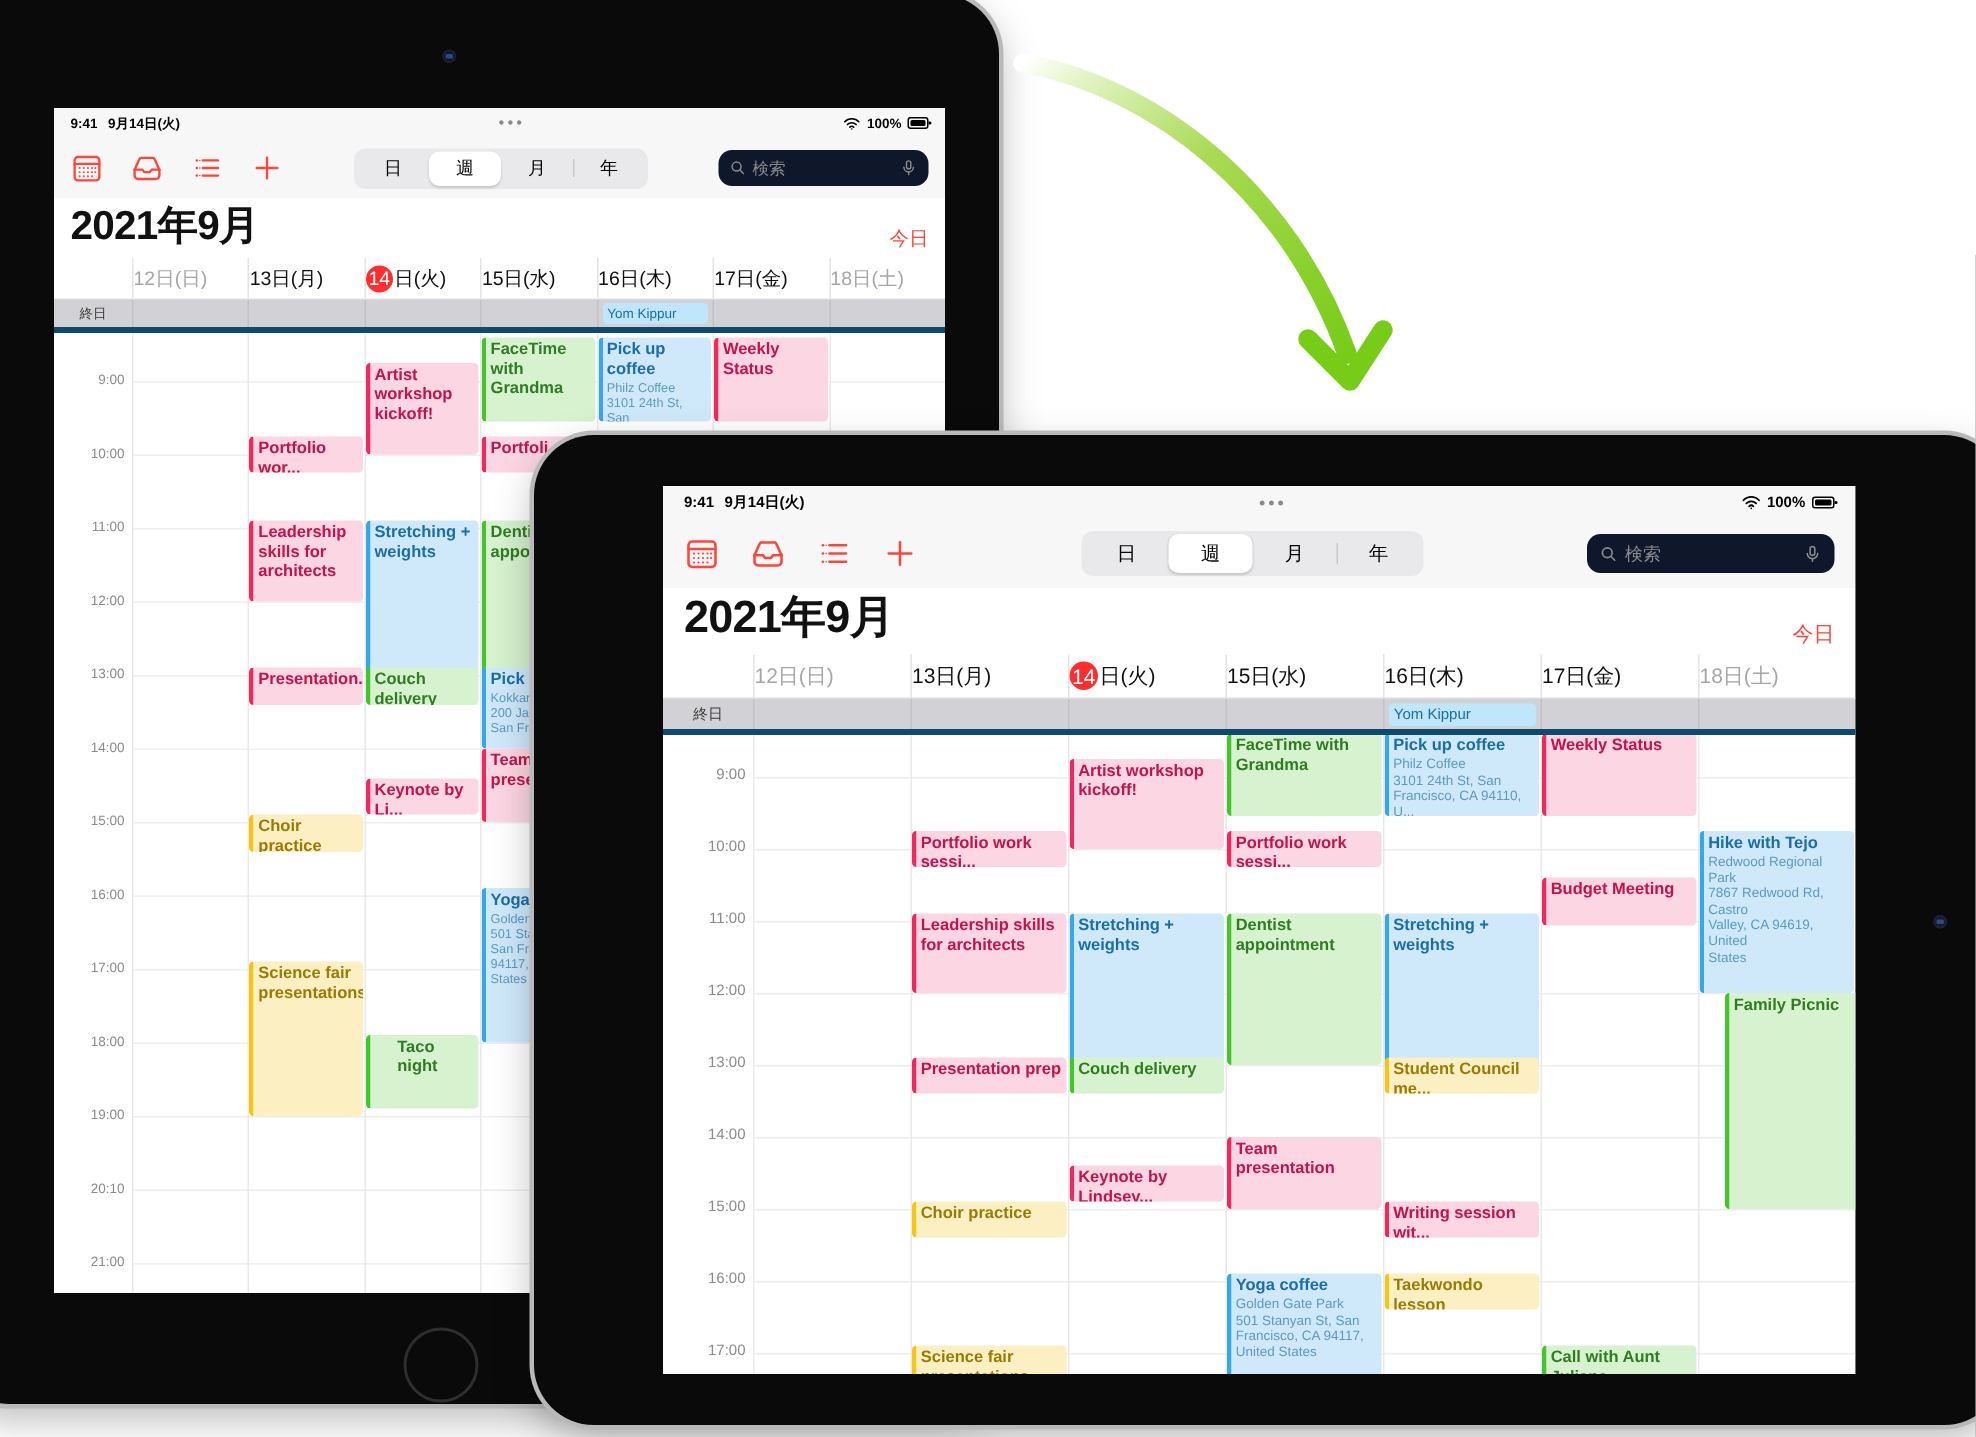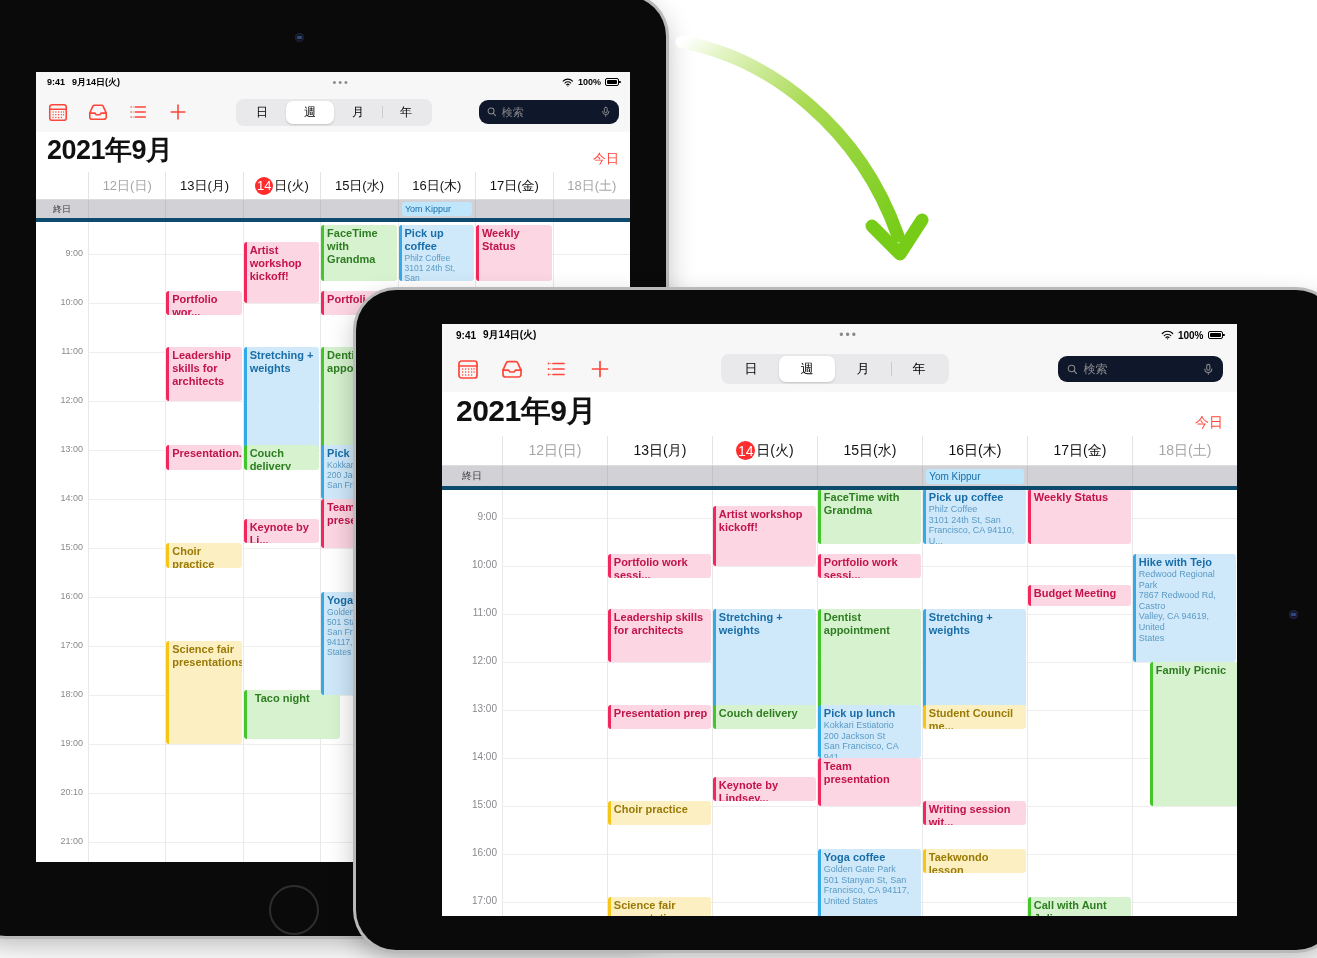--- a/index.html
+++ b/index.html
@@ -71,21 +71,21 @@
   .seg .sg.on { background:#fff; box-shadow:0 1px 2px rgba(0,0,0,.16); }
   .seg .sg.div::before{content:"";position:absolute;left:0;top:22%;height:56%;width:1px;background:#c9c9ce;}
   .search { background:#0f172a; border-radius:9px; display:flex; align-items:center; color:#8a8a8e; }
 
   .titlerow { display:flex; align-items:flex-end; justify-content:space-between; background:#fff; flex:0 0 auto; }
   .title { font-weight:bold; color:#111; letter-spacing:-0.5px; }
   .today { color:#ff453a; }
 
   .dayhdr { display:flex; background:#fff; border-bottom:1px solid #dcdcdc; flex:0 0 auto; }
   .dayhdr .tcol { flex:0 0 auto; }
-  .dayhdr .d { flex:1 1 0; text-align:center; color:#111; border-left:1px solid #e4e4e4; display:flex; align-items:center; justify-content:center;}
+  .dayhdr .d { flex:1 1 0; text-align:center; color:#111; border-left:1px solid #e4e4e4; display:flex; align-items:center; }
   .dayhdr .d.dim { color:#a6a6a6; }
   .pill { display:inline-flex; align-items:center; justify-content:center; background:#ff2d2d; color:#fff; border-radius:50%; }
 
   .allday { display:flex; background:#d2d2d6; border-bottom:4px solid #0c4a6e; flex:0 0 auto;}
   .allday .tcol { flex:0 0 auto; color:#3a3a3a; display:flex; align-items:center; justify-content:center;}
   .allday .c { flex:1 1 0; border-left:1px solid #c2c2c6; position:relative; display:flex; align-items:center;}
   .adevt { background:#bfe6fb; color:#1a6ea8; border-radius:3px; width:calc(100% - 6px); margin:0 3px; overflow:hidden; white-space:nowrap; }
 
   .gridwrap { position:relative; flex:1 1 auto; overflow:hidden; background:#fff; }
   .hours { position:absolute; inset:0; }
@@ -337,21 +337,21 @@
               </div>
               <div class="evt c-blue" style="left:207.85714285714286px;top:125.10000000000002px;width:75.42857142857143px;height:102.89999999999998px;padding:2px 2.8px;font-size:11px;">
        <span class="ttl">Stretching + weights</span>
               </div>
               <div class="evt c-green" style="left:207.85714285714286px;top:223.10000000000002px;width:75.42857142857143px;height:24.5px;padding:2px 2.8px;font-size:11px;">
        <span class="ttl">Couch delivery</span>
               </div>
               <div class="evt c-pink" style="left:207.85714285714286px;top:296.6px;width:75.42857142857143px;height:24.5px;padding:2px 2.8px;font-size:11px;">
        <span class="ttl">Keynote by Li...</span>
               </div>
-              <div class="evt c-green" style="left:207.85714285714286px;top:468.0999999999999px;width:96px;height:49px;padding:2px 8px;font-size:11px;">
+              <div class="evt c-green" style="left:207.85714285714286px;top:468.0999999999999px;width:75px;height:49px;padding:2px 18px;font-size:11px;">
        <span class="ttl">Taco night</span>
               </div>
               <div class="evt c-green" style="left:285.2857142857143px;top:2.6000000000000156px;width:75.42857142857143px;height:56.350000000000016px;padding:2px 2.8px;font-size:11px;">
        <span class="ttl">FaceTime with Grandma</span>
               </div>
               <div class="evt c-pink" style="left:285.2857142857143px;top:68.75px;width:75.42857142857143px;height:24.5px;padding:2px 2.8px;font-size:11px;">
        <span class="ttl">Portfoli</span>
               </div>
               <div class="evt c-green" style="left:285.2857142857143px;top:125.10000000000002px;width:75.42857142857143px;height:102.89999999999998px;padding:2px 2.8px;font-size:11px;">
        <span class="ttl">Dentist appoint</span>
@@ -613,24 +613,20 @@
               </div>
               <div class="evt c-green" style="left:376px;top:-0.799999999999983px;width:103px;height:55.20000000000002px;padding:2px 2.8px;font-size:11px;">
        <span class="ttl">FaceTime with Grandma</span>
               </div>
               <div class="evt c-pink" style="left:376px;top:64px;width:103px;height:24px;padding:2px 2.8px;font-size:11px;">
        <span class="ttl">Portfolio work sessi...</span>
               </div>
               <div class="evt c-green" style="left:376px;top:119.20000000000002px;width:103px;height:100.79999999999998px;padding:2px 2.8px;font-size:11px;">
        <span class="ttl">Dentist appointment</span>
               </div>
-              <div class="evt c-blue" style="left:376px;top:215.20000000000002px;width:103px;height:52.79999999999998px;padding:2px 2.8px;font-size:11px;">
-       <span class="ttl">Pick up lunch</span>
-                <span class="loc" style="font-size:9px;">Kokkari Estiatorio<br>200 Jackson St<br>San Francisco, CA  941...</span>
-              </div>
               <div class="evt c-pink" style="left:376px;top:268px;width:103px;height:48px;padding:2px 2.8px;font-size:11px;">
        <span class="ttl">Team presentation</span>
               </div>
               <div class="evt c-blue" style="left:376px;top:359.20000000000005px;width:103px;height:100.79999999999998px;padding:2px 2.8px;font-size:11px;">
        <span class="ttl">Yoga coffee</span>
                 <span class="loc" style="font-size:9px;">Golden Gate Park<br>501 Stanyan St, San<br>Francisco, CA 94117,<br>United States</span>
               </div>
               <div class="evt c-blue" style="left:481px;top:-0.799999999999983px;width:103px;height:55.20000000000002px;padding:2px 2.8px;font-size:11px;">
        <span class="ttl">Pick up coffee</span>
                 <span class="loc" style="font-size:9px;">Philz Coffee<br>3101 24th St, San<br>Francisco, CA  94110, U...</span>
@@ -643,21 +639,21 @@
               </div>
               <div class="evt c-pink" style="left:481px;top:311.20000000000005px;width:103px;height:24px;padding:2px 2.8px;font-size:11px;">
        <span class="ttl">Writing session wit...</span>
               </div>
               <div class="evt c-yellow" style="left:481px;top:359.20000000000005px;width:103px;height:23.999999999999915px;padding:2px 2.8px;font-size:11px;">
        <span class="ttl">Taekwondo lesson</span>
               </div>
               <div class="evt c-pink" style="left:586px;top:-0.799999999999983px;width:103px;height:55.20000000000002px;padding:2px 2.8px;font-size:11px;">
        <span class="ttl">Weekly Status</span>
               </div>
-              <div class="evt c-pink" style="left:586px;top:95.20000000000002px;width:103px;height:21px;padding:2px 2.8px;font-size:11px;">
+              <div class="evt c-pink" style="left:586px;top:95.20000000000002px;width:103px;height:32px;padding:2px 2.8px;font-size:11px;">
        <span class="ttl">Budget Meeting</span>
               </div>
               <div class="evt c-green" style="left:586px;top:407.19999999999993px;width:103px;height:28.800000000000068px;padding:2px 2.8px;font-size:11px;">
        <span class="ttl">Call with Aunt Juliana</span>
               </div>
               <div class="evt c-blue" style="left:691px;top:64px;width:103px;height:108px;padding:2px 2.8px;font-size:11px;">
        <span class="ttl">Hike with Tejo</span>
                 <span class="loc" style="font-size:9px;">Redwood Regional Park<br>7867 Redwood Rd, Castro<br>Valley, CA  94619, United<br>States</span>
               </div>
               <div class="evt c-green" style="left:708px;top:172px;width:118px;height:144px;padding:2px 2.8px;font-size:11px;">

